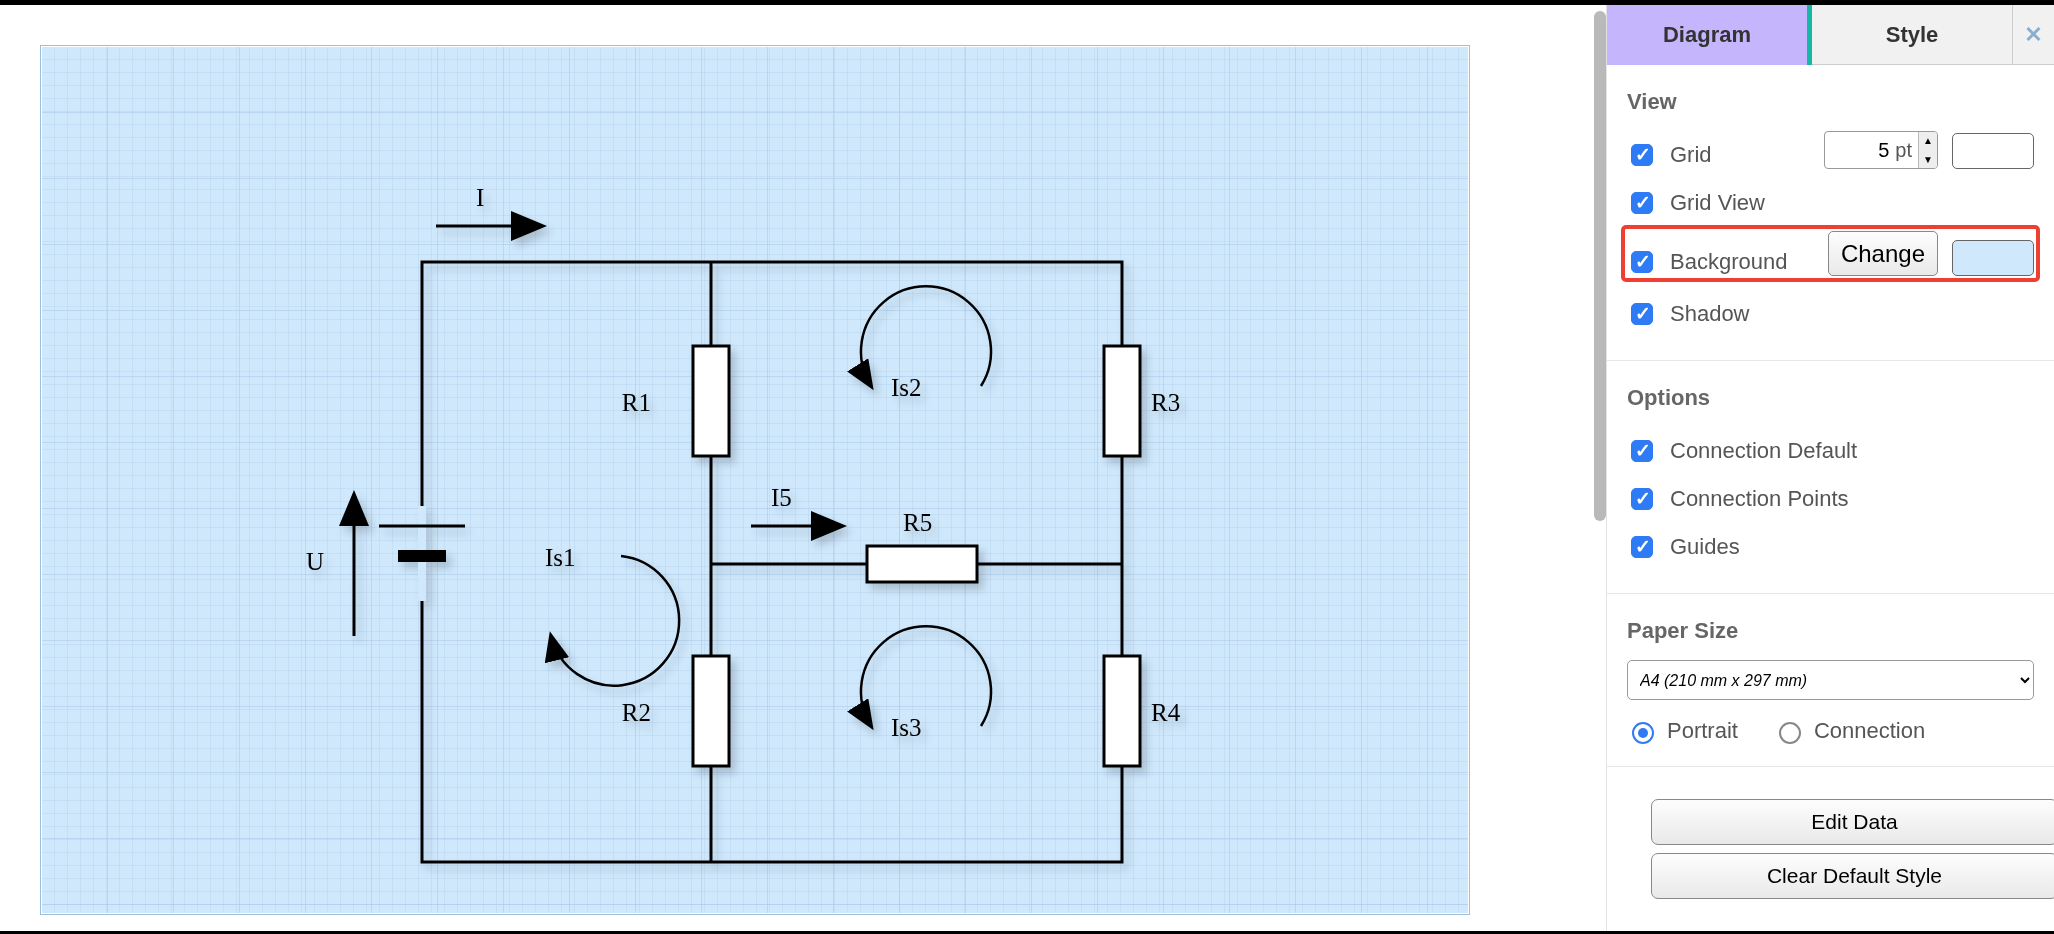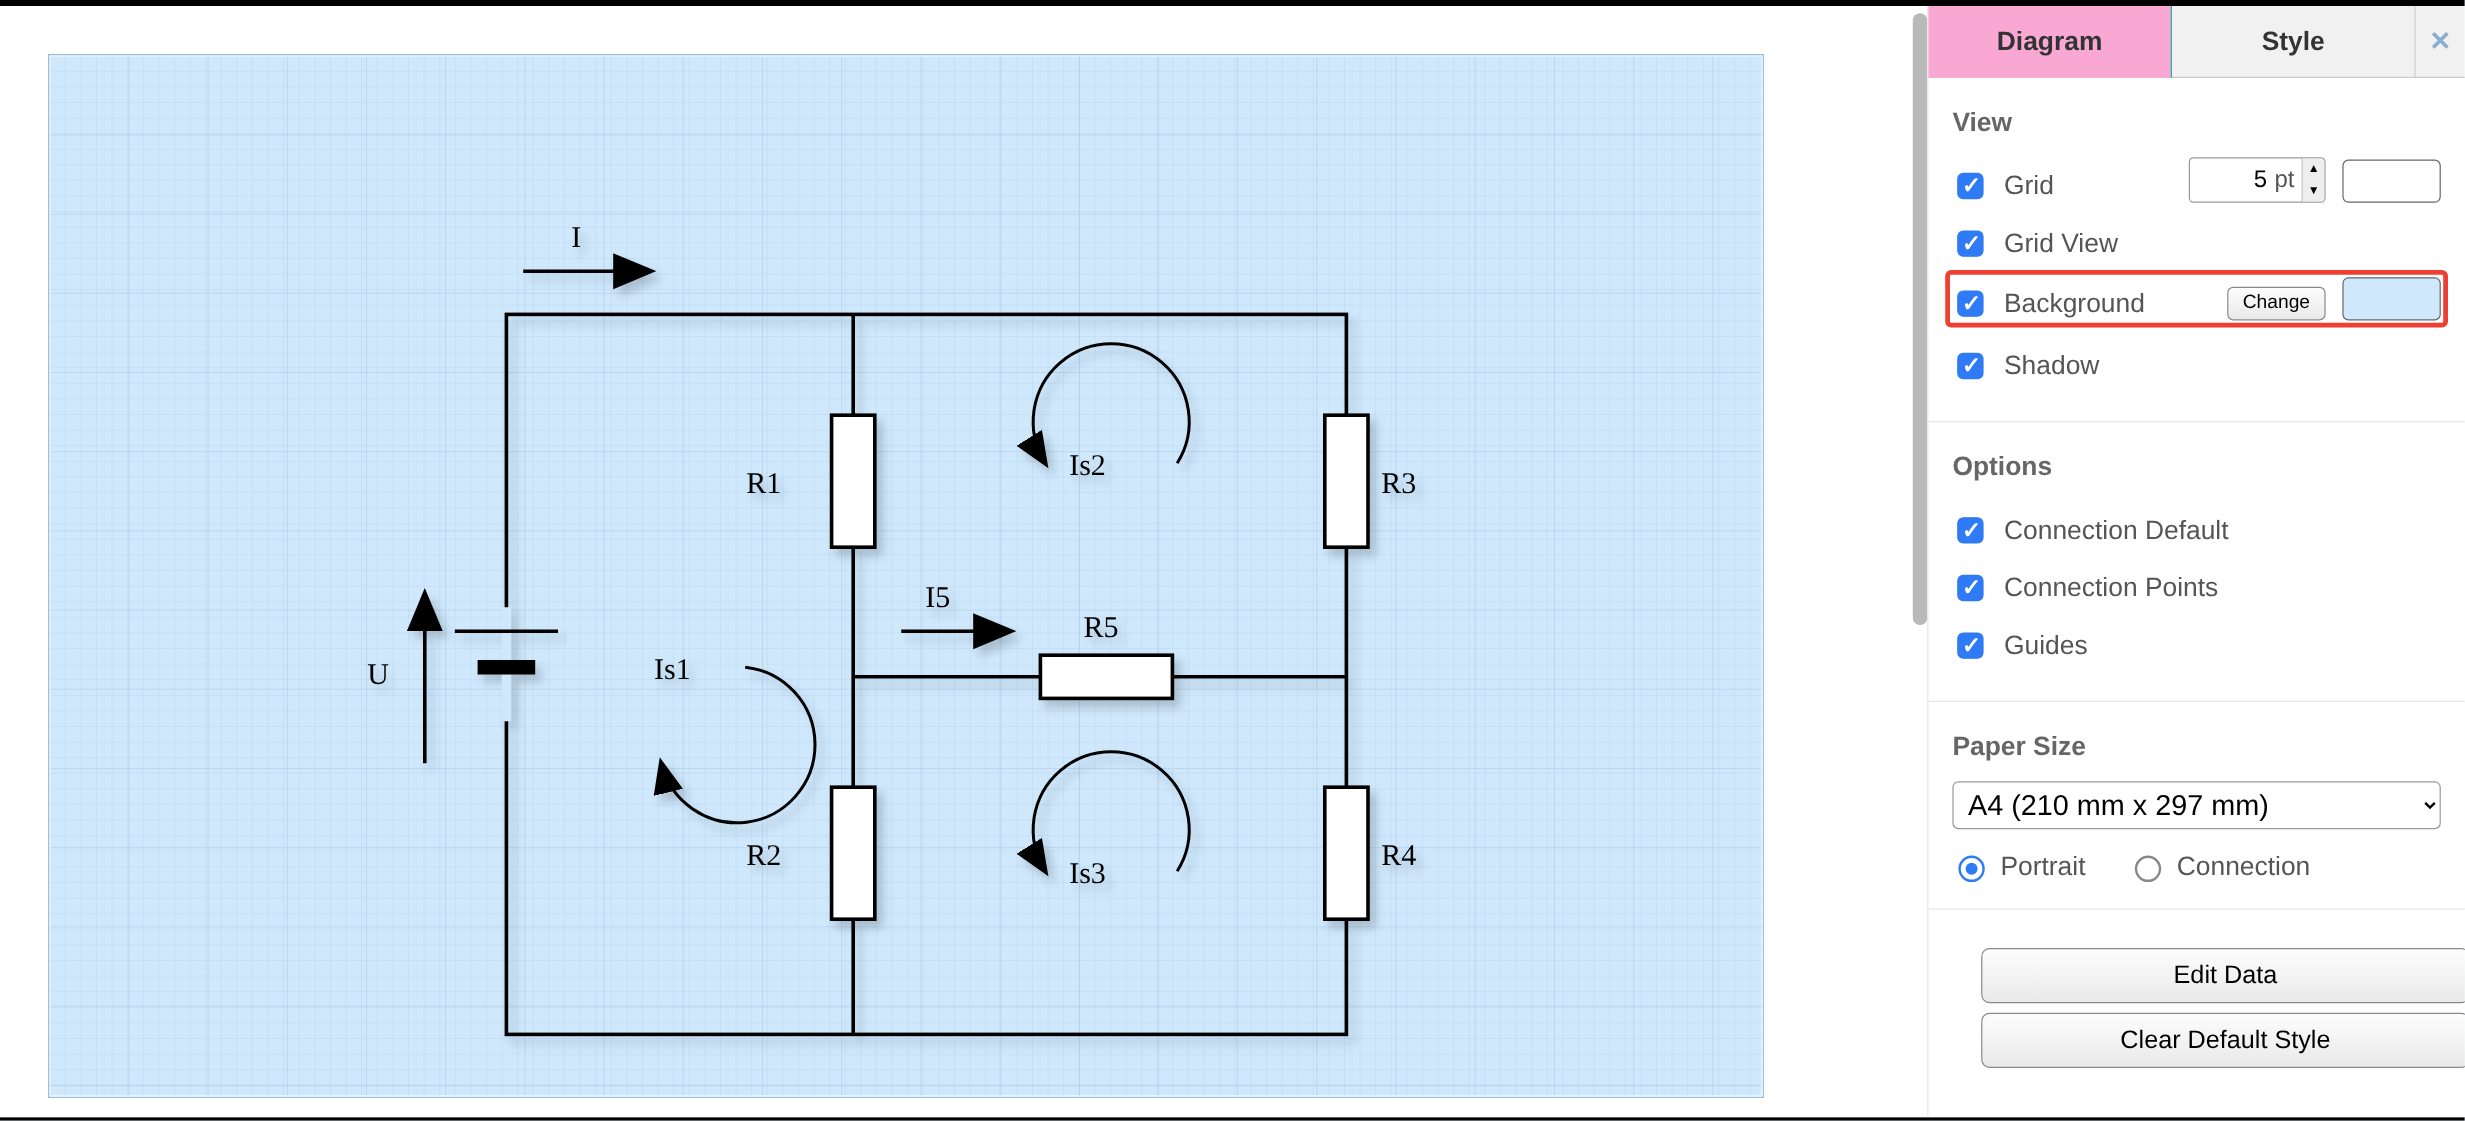--- a/index.html
+++ b/index.html
@@ -92,23 +92,23 @@
     display:flex;
     align-items:center;
     justify-content:center;
     font-weight:600;
     color:#333;
     background:#f1f1f1;
     border-bottom:1px solid #ccc;
     cursor:pointer;
   }
   .tab.active {
-    background:#f9a8d4;
+    background:#c4b5fd;
     border-bottom:none;
-    border-right:1px solid #14b8a6;
+    border-right:5px solid #14b8a6;
   }
   .tab-close {
     width:42px;
     flex:none;
     display:flex;
     align-items:center;
     justify-content:center;
     background:#f1f1f1;
     border-bottom:1px solid #ccc;
     border-left:1px solid #ccc;
@@ -194,29 +194,29 @@
   .num-wrap .spinners button{
     border:none;background:#eee;width:18px;height:19px;
     font-size:10px;line-height:10px;padding:0;cursor:pointer;
   }
   .swatch{
     width:82px;height:36px;border:1px solid #666;
     border-radius:5px;background:#fff;cursor:pointer;
   }
   .swatch.blue{background:#cfe8fc;}
   .btn-inline{
-    height:28px;padding:0 12px;
+    height:45px;padding:0 12px;
     border:1px solid #888;border-radius:5px;
     background:linear-gradient(#fdfdfd,#e9e9e9);
-    font-size:16px;cursor:pointer;
+    font-size:24px;cursor:pointer;
   }
   select{
-    width:100%;height:40px;font-size:24px;
+    width:100%;height:40px;font-size:16px;
     border:1px solid #999;border-radius:5px;
-    padding:0 8px;background:#fff;cursor:pointer;
+    padding:0 8px;background:#fff;cursor:pointer;font-style:italic;
   }
   .wide-btn{
     width:100%;height:46px;
     border:1px solid #888;border-radius:7px;
     background:linear-gradient(#fdfdfd,#e9e9e9);
     font-size:21px;cursor:pointer;margin-top:8px;margin-left:24px;
   }
   .radio-row{display:flex;gap:36px;margin-top:18px;}
   .radio-row label{display:flex;align-items:center;gap:10px;cursor:pointer;}
   label.cb{display:flex;align-items:center;gap:14px;cursor:pointer;}

